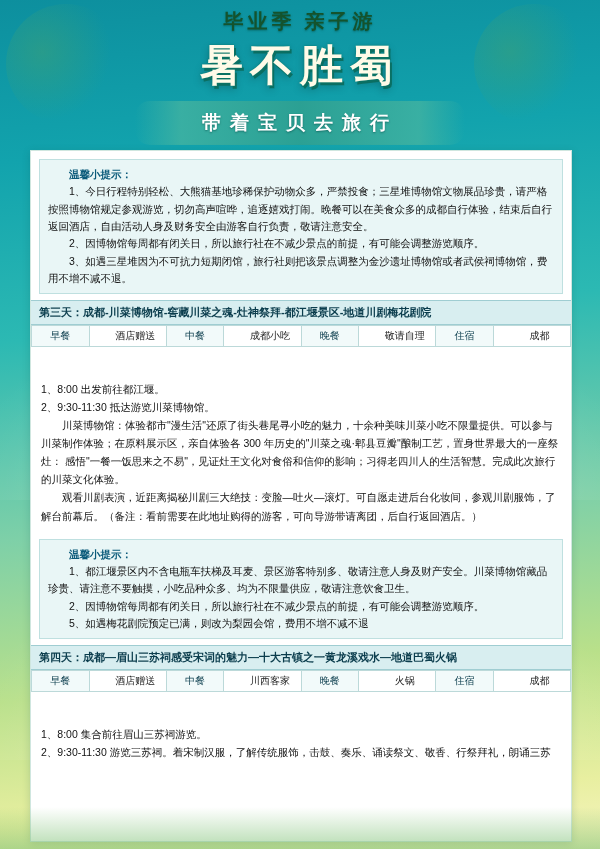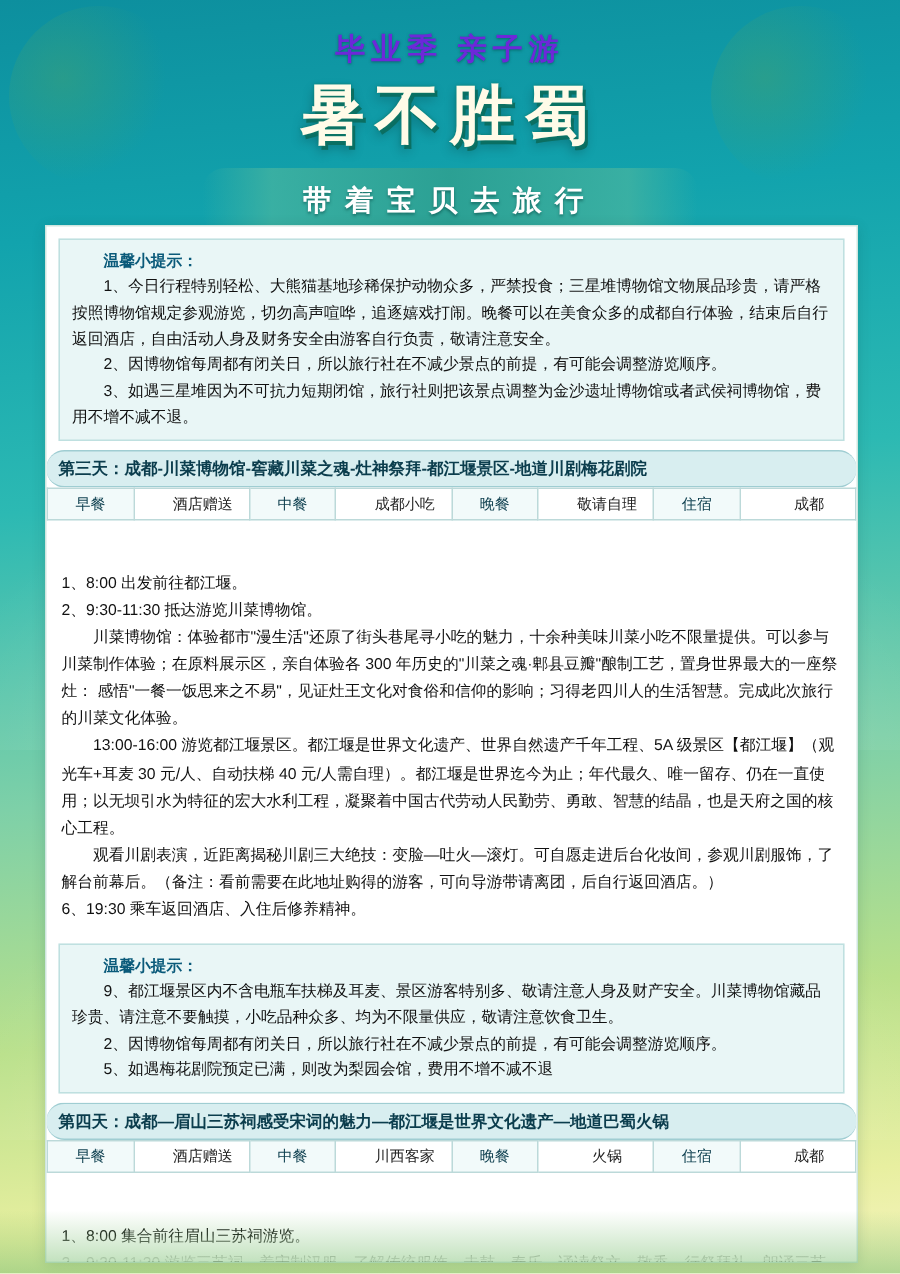--- a/index.html
+++ b/index.html
@@ -17,23 +17,23 @@
   .hdr{
     position:relative;height:138px;text-align:center;
   }
   .hdr .leaf-l,.hdr .leaf-r{
     position:absolute;top:4px;width:120px;height:120px;
     background:radial-gradient(circle at 30% 40%, rgba(60,160,120,.55), rgba(60,160,120,0) 62%);
     border-radius:50%;
   }
   .hdr .leaf-l{left:6px;} .hdr .leaf-r{right:6px;}
   .hdr-sub1{
-    display:inline-block;margin-top:19px;
+    display:inline-block;margin-top:8px;
     font-family:"Liberation Serif", serif;
-    font-size:20px;font-weight:bold;color:#6d28d9;letter-spacing:4px;
+    font-size:20px;font-weight:bold;color:#14532d;letter-spacing:4px;
     text-shadow:0 1px 2px rgba(0,70,60,.55);
   }
   .hdr-title{
     margin-top:2px;
     font-family:"Liberation Serif", serif;
     font-size:43px;font-weight:bold;letter-spacing:7px;
     color:#fffbe8;
     text-shadow:0 0 2px #0b7a6a, 2px 3px 0 #0b6f62, 0 4px 8px rgba(0,0,0,.28);
   }
   .hdr-ribbon{
@@ -52,21 +52,21 @@
     overflow:hidden;
   }
   .tipbox{
     background:#e9f6f6;border:1px solid #bfe0e0;margin:8px 8px 6px;padding:6px 8px;
     font-size:10.5px;line-height:1.65;color:#111;
   }
   .tipbox .tip-title{font-weight:bold;color:#0a5a7a;}
   .tipbox p{margin:0;text-indent:2em;}
   .day-bar{
     background:#d8eef0;border-top:1px solid #9fcdd2;border-bottom:1px solid #9fcdd2;
-    padding:4px 8px;font-size:11px;font-weight:bold;color:#0b3d4d;border-radius:12px;
+    padding:4px 8px;font-size:11px;font-weight:bold;color:#0b3d4d;
   }
   table.meal{
     width:100%;border-collapse:collapse;font-size:10px;color:#222;
     table-layout:fixed;
   }
   table.meal td{
     border:1px solid #bcd9d9;padding:3px 4px;text-align:center;
   }
   table.meal td.lbl{background:#f2fafa;color:#0b3d4d;width:9%;}
   table.meal td.val{background:#ffffff;padding-left:19px;}
@@ -124,33 +124,31 @@
       <td class="lbl">住宿</td>
       <td class="val">成都</td>
     </tr>
   </tbody>
     </table>
 
   <div class="body-text">
     <p>1、8:00 出发前往都江堰。</p>
     <p>2、9:30-11:30 抵达游览川菜博物馆。</p>
     <p class="ind">川菜博物馆：体验都市"漫生活"还原了街头巷尾寻小吃的魅力，十余种美味川菜小吃不限量提供。可以参与川菜制作体验；在原料展示区，亲自体验各 300 年历史的"川菜之魂·郫县豆瓣"酿制工艺，置身世界最大的一座祭灶： 感悟"一餐一饭思来之不易"，见证灶王文化对食俗和信仰的影响；习得老四川人的生活智慧。完成此次旅行的川菜文化体验。</p>
-    <p class="ind">13:00-16:00 游览都江堰景区。都江堰是世界文化遗产、世界自然遗产千年工程、5A 级景区【都江堰】（观光车+耳麦 30 元/人、自动扶梯 40 元/人需自理）。都江堰是世界迄今为止；年代最久、唯一留存、仍在一直使用；以无坝引水为特征的宏大水利工程，凝聚着中国古代劳动人民勤劳、勇敢、智慧的结晶，也是天府之国的核心工程。</p>
     <p class="ind">观看川剧表演，近距离揭秘川剧三大绝技：变脸—吐火—滚灯。可自愿走进后台化妆间，参观川剧服饰，了解台前幕后。（备注：看前需要在此地址购得的游客，可向导游带请离团，后自行返回酒店。）</p>
-    <p>6、19:30 乘车返回酒店、入住后修养精神。</p>
   </div>
 
   <div class="tipbox">
     <p class="tip-title">温馨小提示：</p>
-    <p class="ind">9、都江堰景区内不含电瓶车扶梯及耳麦、景区游客特别多、敬请注意人身及财产安全。川菜博物馆藏品珍贵、请注意不要触摸，小吃品种众多、均为不限量供应，敬请注意饮食卫生。</p>
+    <p class="ind">1、都江堰景区内不含电瓶车扶梯及耳麦、景区游客特别多、敬请注意人身及财产安全。川菜博物馆藏品珍贵、请注意不要触摸，小吃品种众多、均为不限量供应，敬请注意饮食卫生。</p>
     <p class="ind">2、因博物馆每周都有闭关日，所以旅行社在不减少景点的前提，有可能会调整游览顺序。</p>
     <p class="ind">5、如遇梅花剧院预定已满，则改为梨园会馆，费用不增不减不退</p>
   </div>
 
-  <div class="day-bar">第四天：成都—眉山三苏祠感受宋词的魅力—都江堰是世界文化遗产—地道巴蜀火锅</div>
+  <div class="day-bar">第四天：成都—眉山三苏祠感受宋词的魅力—十大古镇之一黄龙溪戏水—地道巴蜀火锅</div>
   <table class="meal">
     <tbody>
         <tr>
       <td class="lbl">早餐</td>
       <td class="val">酒店赠送</td>
       <td class="lbl">中餐</td>
       <td class="val">川西客家</td>
       <td class="lbl">晚餐</td>
       <td class="val">火锅</td>
       <td class="lbl">住宿</td>

